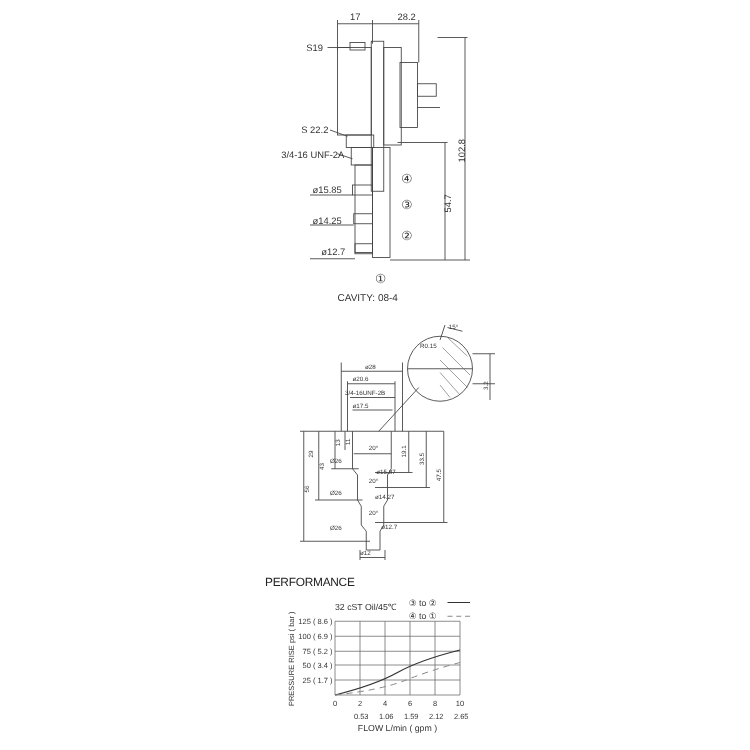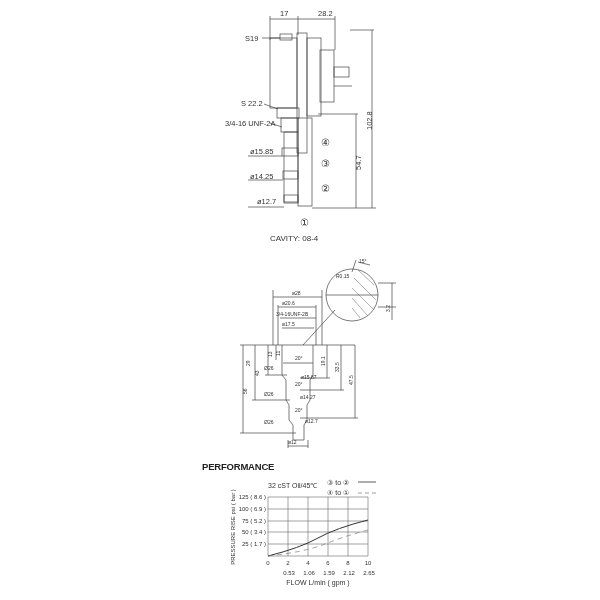--- a/index.html
+++ b/index.html
@@ -1,20 +1,20 @@
 <!DOCTYPE html>
 <html><head>
 <meta charset="utf-8">
 <style>
   html, body { margin:0; padding:0; background:#ffffff; }
   body { width:600px; height:600px; position:relative; overflow:hidden;
          font-family: "Liberation Sans", sans-serif; color:#333; }
   svg { position:absolute; left:0; top:0; }
   .t { font-family: "Liberation Sans Narrow","Liberation Sans", sans-serif; fill:#333; }
-  .perf-title { position:absolute; left:202px; top:461px; font-size:9.5px; font-weight:bold; letter-spacing:-0.2px; color:#222; }
+  .perf-title { position:absolute; left:212px; top:461px; font-size:9.5px; font-weight:normal; letter-spacing:-0.2px; color:#222; }
 </style>
 </head>
 <body>
 
 <svg width="600" height="600" viewBox="0 0 600 600">
   <g stroke="#444" stroke-width="0.7" fill="none">
 
     <line x1="270" y1="19" x2="298" y2="19"></line>
     <line x1="298" y1="19" x2="335" y2="19"></line>
     <line x1="270" y1="16" x2="270" y2="40"></line>

